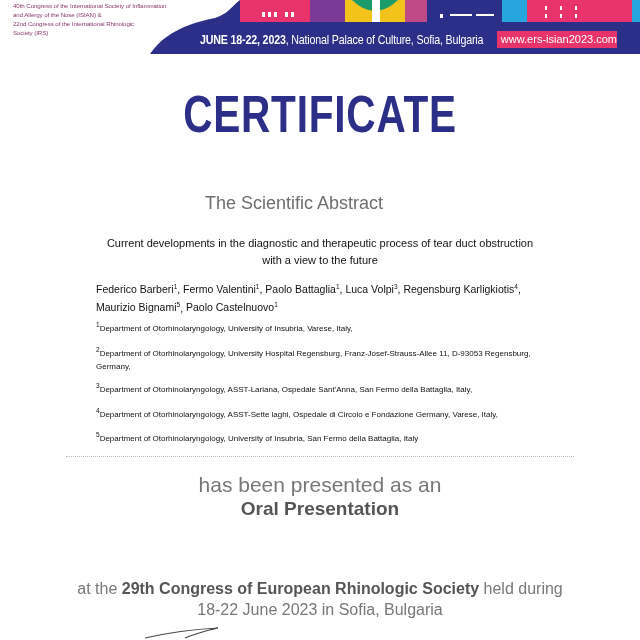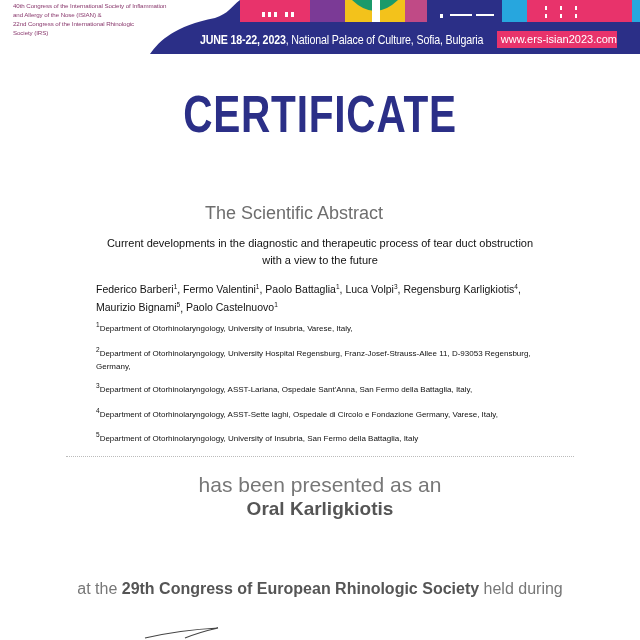--- a/index.html
+++ b/index.html
@@ -18,21 +18,21 @@
     .banner-date b { font-weight: bold; }
     .banner-url {
       position: absolute; left: 497px; top: 31px; width: 120px; height: 17px; background: #e8336b; color: #ffffff;
       font-family: "Liberation Sans", sans-serif; font-size: 11px; line-height: 17px; text-align: right;
     }
     .cert-title {
       position: absolute; left: 0; top: 84px; width: 640px; text-align: center; color: #2b2f87;
       font-family: "Liberation Sans", sans-serif; font-weight: bold; font-size: 52px; letter-spacing: 1px;
       transform: scaleX(0.78); transform-origin: center;
     }
-    .abstract-heading { position: absolute; left: 0; top: 203px; width: 588px; text-align: center; color: #6e6e6e; font-size: 18px; }
+    .abstract-heading { position: absolute; left: 0; top: 193px; width: 588px; text-align: center; color: #6e6e6e; font-size: 18px; }
     .abstract-title { position: absolute; left: 100px; top: 235px; width: 440px; text-align: center; color: #111; font-weight: normal; font-size: 11px; line-height: 17px; }
     .authors { position: absolute; left: 96px; top: 278px; width: 450px; color: #111; font-size: 10.5px; line-height: 16px; }
     .authors sup, .affil sup { font-size: 6.5px; }
     .affil { position: absolute; left: 96px; width: 450px; color: #111; font-size: 8px; line-height: 13px; }
     .divider { position: absolute; left: 66px; top: 456px; width: 508px; border-top: 1px dotted #bbbbbb; }
     .presented { position: absolute; left: 0; top: 473px; width: 640px; text-align: center; color: #777; font-size: 21px; }
     .presentation-type { position: absolute; left: 0; top: 498px; width: 640px; text-align: center; color: #555; font-size: 19px; font-weight: bold; }
     .congress-line { position: absolute; left: 0; top: 530px; width: 640px; text-align: center; color: #777; font-size: 16px; line-height: 21px; margin-top: 48px; }
     .congress-line b { color: #555; }
     .signature { position: absolute; left: 140px; top: 620px; }
@@ -98,20 +98,21 @@
 
 <div class="affil" style="top:318px"><sup>1</sup><span>Department of Otorhinolaryngology, University of Insubria, Varese, Italy,</span></div>
 <div class="affil" style="top:343px"><sup>2</sup><span>Department of Otorhinolaryngology, University Hospital Regensburg, Franz-Josef-Strauss-Allee 11, D-93053 Regensburg, Germany,</span></div>
 <div class="affil" style="top:379px"><sup>3</sup><span>Department of Otorhinolaryngology, ASST-Lariana, Ospedale Sant'Anna, San Fermo della Battaglia, Italy,</span></div>
 <div class="affil" style="top:404px"><sup>4</sup><span>Department of Otorhinolaryngology, ASST-Sette laghi, Ospedale di Circolo e Fondazione Germany, Varese, Italy,</span></div>
 <div class="affil" style="top:428px"><sup>5</sup><span>Department of Otorhinolaryngology, University of Insubria, San Fermo della Battaglia, Italy</span></div>
 
 <div class="divider"></div>
 
 <div class="presented">has been presented as an</div>
-<div class="presentation-type">Oral Karligkiotis</div>
+<div class="presentation-type">Oral Presentation</div>
 <div class="congress-line">
   <span>at the </span><b>29th Congress of European Rhinologic Society</b><span> held during</span><br>
+  <span>18-22 June 2023 in Sofia, Bulgaria</span>
 </div>
 
 <svg class="signature" width="90" height="20">
   <path d="M5 18 Q40 10 78 8 Q60 12 45 18" stroke="#444" stroke-width="1.2" fill="none"></path>
 </svg>
 
 </body></html>

